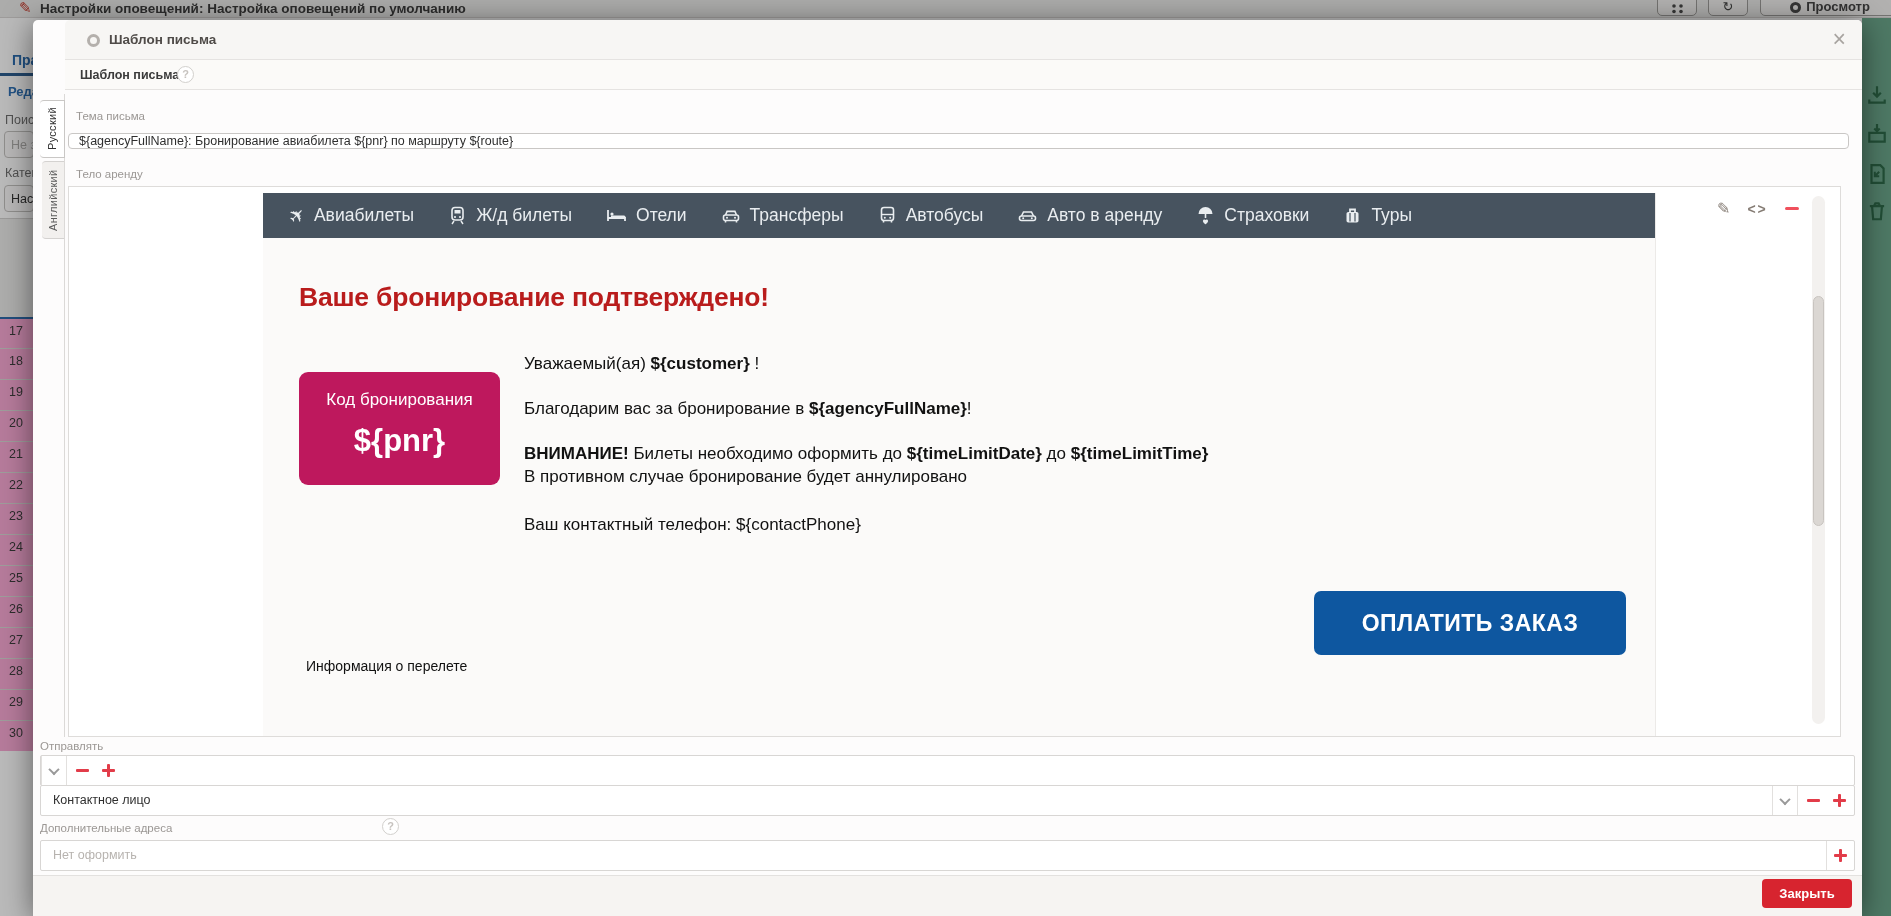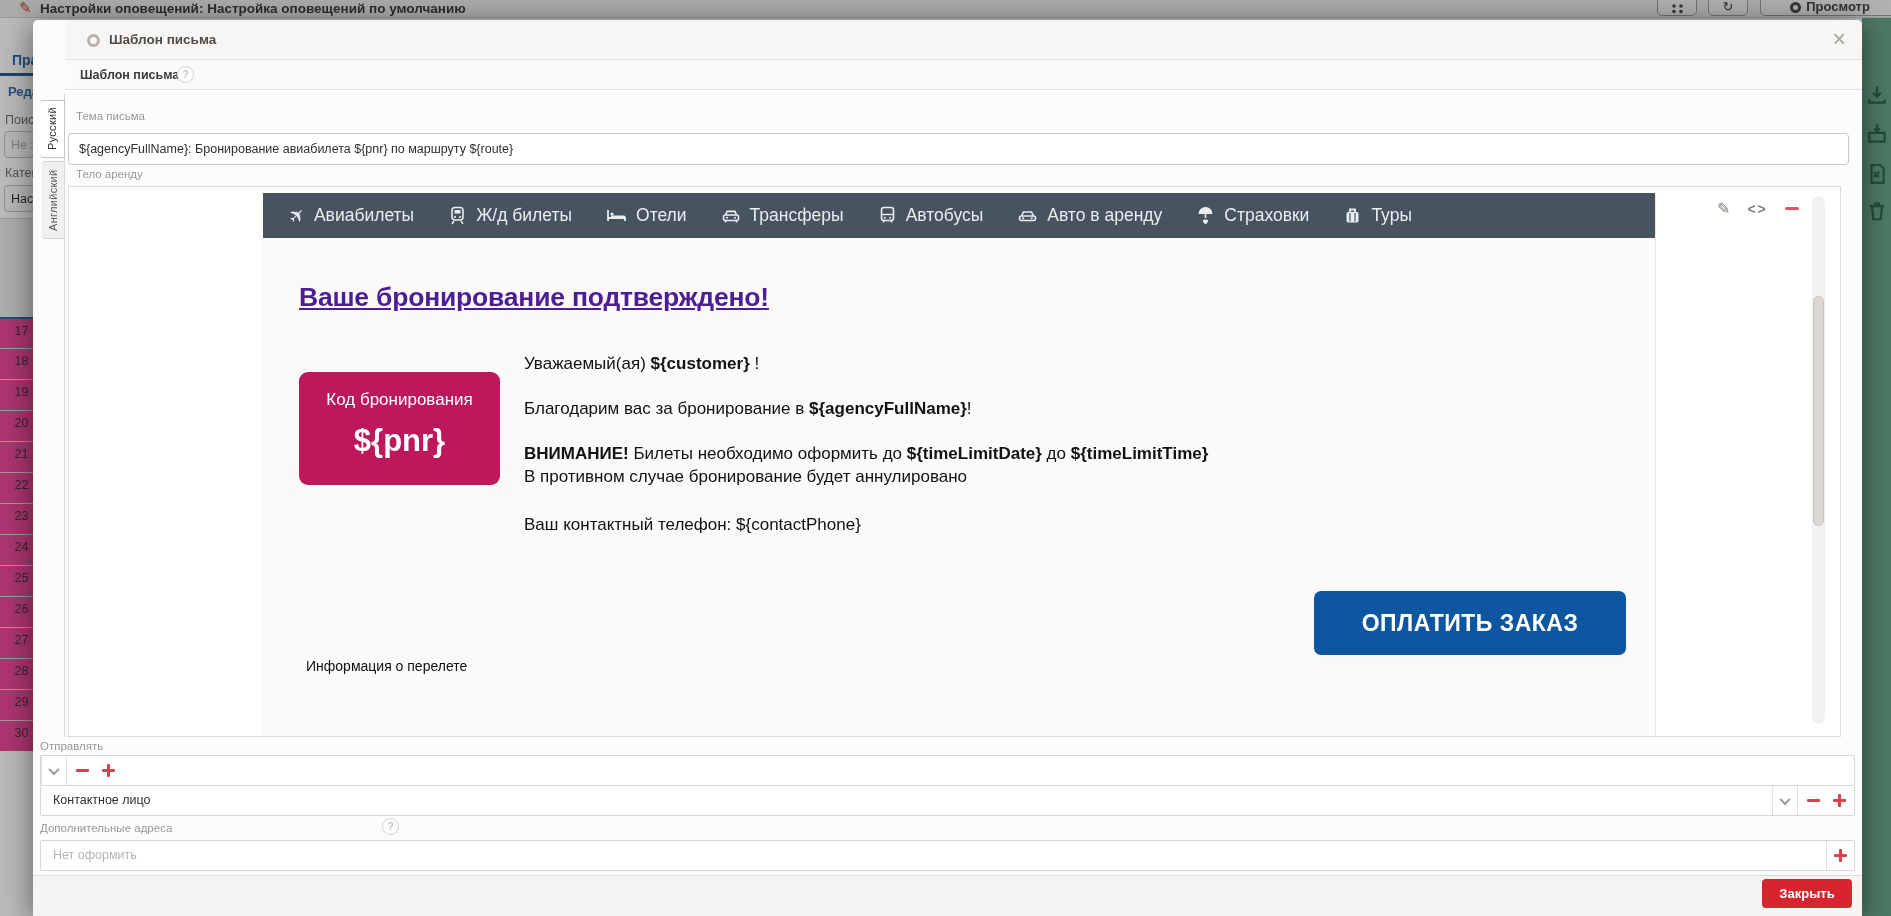--- a/index.html
+++ b/index.html
@@ -21,21 +21,21 @@
 
   .bg-left { position:absolute; left:0; top:18px; width:34px; height:898px; background:#fff; overflow:hidden; }
   .bg-blue-tab { position:absolute; left:12px; top:34px; font-weight:bold; font-size:14px; color:#2a6cb0; }
   .bg-tab-underline { position:absolute; left:0; top:55px; width:34px; border-top:3px solid #2d5f91; }
   .bg-link { position:absolute; left:8px; top:66px; font-weight:bold; font-size:13px; color:#2e71b5; }
   .bg-lbl { position:absolute; left:5px; color:#6f6f6f; font-size:12.5px; white-space:nowrap; }
   .bg-inp { position:absolute; left:4px; width:30px; height:27px; border:1px solid #c4c2c0; border-radius:4px; background:#fcfbfb;
             font-size:12.5px; padding:6px 0 0 6px; white-space:nowrap; overflow:hidden; }
   .bg-gray { position:absolute; left:0; top:200px; width:34px; height:99px; background:#ededeb; border-top:1px solid #d5d3d1; }
   .bg-rows { position:absolute; left:0; top:299px; width:34px; }
-  .bg-row { height:31px; border-top:1px solid #d9d7d5; font-size:12.5px; color:#3d3d3d; padding:5px 0 0 9px; background:#ec4899;text-align:center; }
+  .bg-row { height:31px; border-top:1px solid #d9d7d5; font-size:12.5px; color:#3d3d3d; padding:5px 0 0 9px; background:#f9a8d4; }
   .bg-row.sel { border-top:2px solid #2f6bab; }
 
   .bg-right { position:absolute; left:1862px; top:18px; width:29px; height:898px; background:#6ba68b; }
   .gicon { position:absolute; left:4px; color:#2e6b4a; }
 
   
   .modal { position:absolute; left:33px; top:20px; width:1829px; height:896px; background:#fdfcfc;
            border-radius:5px 5px 0 0; box-shadow:0 4px 30px rgba(0,0,0,.5);padding-left:32px; }
   .m-header { position:relative; height:40px; background:#f7f6f4; border-bottom:1px solid #e5e3e1; border-radius:5px 5px 0 0; }
   .m-title-icon { position:absolute; left:22px; top:14px; width:13px; height:13px; border:3px solid #b4b0ac; border-radius:50%; }
@@ -50,31 +50,31 @@
 
   .vtab { position:absolute; display:flex; align-items:center; justify-content:center;
           writing-mode:vertical-rl; transform:rotate(180deg); font-size:11px; letter-spacing:.3px; cursor:pointer; }
   .vtab.active { left:7px; top:80px; width:25px; height:58px; background:#fff; border:1px solid #c9c7c5; border-right:none;
                  border-radius:0 4px 4px 0; color:#2f2f2f; z-index:2; }
   .vtab.idle { left:9px; top:141px; width:23px; height:78px; background:#f2f0ee; border:1px solid #d4d2d0; border-right:none;
                border-radius:0 4px 4px 0; color:#5a5a5a; }
   .panel-edge { position:absolute; left:31px; top:74px; height:643px; border-left:1px solid #dbd9d7; }
 
   .fld-label { position:absolute; font-size:11.5px; color:#9b9794; }
-  .subj-input { position:absolute; left:35px; top:113px; width:1781px; height:32px; border:1px solid #c9c7c5; border-radius:4px;
+  .subj-input { position:absolute; left:35px; top:113px; width:1781px; height:16px; border:1px solid #c9c7c5; border-radius:4px;
                 font-size:12.5px; color:#2f2f2f; padding:0 10px; background:#fff; font-family:"Liberation Sans",sans-serif; }
 
   .editor { position:absolute; left:35px; top:166px; width:1773px; height:551px; border:1px solid #dedcda; background:#fff; overflow:hidden; }
   .tmpl { position:absolute; left:194px; top:6px; bottom:0; width:1393px; background:#fbfaf9; border-right:1px solid #eceae8; }
   .tmpl-nav { height:45px; background:#47535f; display:flex; align-items:center; padding-left:26px; }
   .nav-item { display:flex; align-items:center; gap:9px; margin-right:34px; color:#e9edf0; font-size:17.5px; white-space:nowrap; cursor:pointer; }
   .nav-item svg { display:block; }
   .plane-gl { display:inline-block; transform:rotate(-45deg); font-size:19px; }
   .tmpl-body { position:relative; height:calc(100% - 45px); color:#111; }
-  .eml-h1 { position:absolute; left:36px; top:44px; font-size:26.5px; font-weight:bold; color:#4c1d95; letter-spacing:-0.2px;text-decoration:underline; }
+  .eml-h1 { position:absolute; left:36px; top:44px; font-size:26.5px; font-weight:bold; color:#b91c1c; letter-spacing:-0.2px; }
   .pnr-card { position:absolute; left:36px; top:134px; width:201px; height:113px; background:#be185d; border-radius:9px; color:#fff; text-align:center; }
   .pnr-label { margin-top:18px; font-size:17px; }
   .pnr-code { margin-top:13px; font-size:31px; font-weight:bold; }
   .eml-line { position:absolute; left:261px; font-size:17px; white-space:nowrap; }
   .l1 { top:116px; } .l2 { top:161px; } .l3 { top:206px; } .l4 { top:229px; } .l5 { top:277px; }
   .pay-btn { position:absolute; left:1051px; top:353px; width:312px; height:64px; background:#0e57a0; border-radius:7px;
              color:#fff; font-weight:bold; font-size:23px; letter-spacing:.5px; display:flex; align-items:center; justify-content:center; cursor:pointer; }
   .flight-h { position:absolute; left:43px; top:420px; font-size:14px; font-weight:normal; }
 
   .ed-tools { position:absolute; left:1648px; top:12px; display:flex; gap:17px; align-items:center; }

